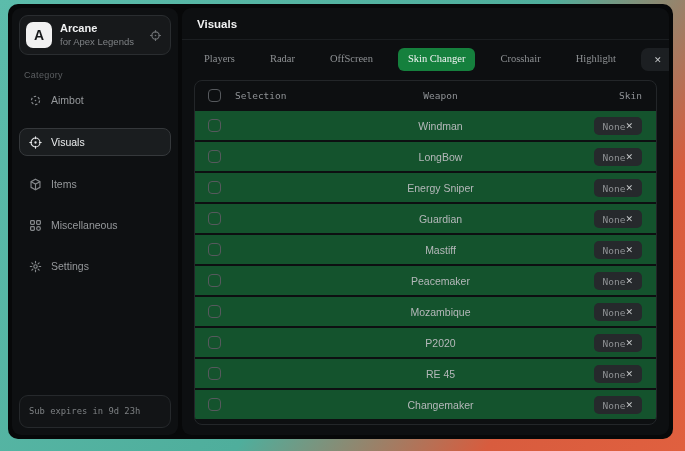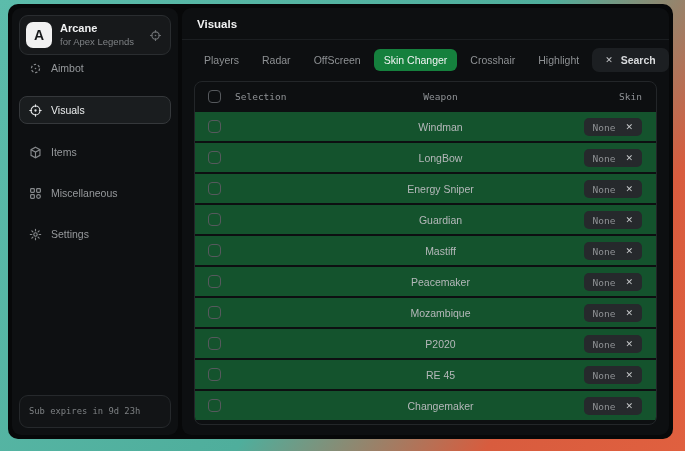--- a/index.html
+++ b/index.html
@@ -47,21 +47,21 @@
     border: 1px solid #26292c; background: #121416; border-radius: 9px;
     padding: 8px 9px; font-family: "DejaVu Sans Mono", monospace;
     font-size: 8.8px; line-height: 1.75;
   }
   .sub-line1 { color: #7d8083; }
   .sub-line2 { color: #a3a6a9; }
   
   .main { flex: 1; background: #0d0f11; border-radius: 9px; display: flex; flex-direction: column; overflow: hidden; }
   .main-header { padding: 10px 15px 9px; border-bottom: 1px solid #1b1e21; }
   .main-title { font-size: 11.5px; font-weight: 700; color: #f1f2f3; }
-  .tabbar { display: flex; align-items: center; gap: 3px; padding: 8px 12px 6px; }
+  .tabbar { display: flex; gap: 15px; padding: 8px 12px 6px; font-family: Liberation Serif, serif; }
   .tab {
     padding: 5px 10px; border-radius: 6px; font-size: 10.5px; color: #8e9194; cursor: pointer;
     white-space: nowrap;
   }
   .tab.active { background: #15803d; color: #f2f3f4; }
   .search-btn {
     margin-left: auto; background: #1c1f22; border-radius: 7px; padding: 6px 13px;
     display: flex; align-items: center; gap: 8px; cursor: pointer;
     font-size: 10.5px; color: #d8dadc; font-weight: 600;
   }
@@ -78,21 +78,21 @@
   .t-head { height: 28px; font-family: "DejaVu Sans Mono", monospace; font-size: 9.5px; color: #8f9296; }
   .t-body .t-row { background: #14532d; margin-top: 2px; height: 29px; }
   .cbx {
     width: 13px; height: 13px; border: 1.5px solid #56595d; border-radius: 4px;
     margin-left: 13px; cursor: pointer; background: transparent;
   }
   .col-weapon { grid-column: 3; text-align: center; font-size: 10.5px; color: #b5b8ba; }
   .t-head .col-weapon { font-size: 9.5px; color: #8f9296; }
   .col-skin { grid-column: 4; text-align: right; padding-right: 14px; }
   .badge {
-    display: inline-flex; align-items: center; gap: 10px;
+    display: inline-flex; align-items: center; 
     background: #26292c; border-radius: 5px; padding: 3.5px 9px; cursor: pointer;
   }
   .badge .b-val { font-family: "DejaVu Sans Mono", monospace; font-size: 9.5px; color: #8f9295; }
   .badge .b-x { font-size: 9px; color: #c6c8ca; line-height: 1; }
   svg { display: block; }
 </style>
 </head>
 <body>
 
 <div class="window">
@@ -106,20 +106,21 @@
       </div>
       <span class="id-icon">
           <svg width="13" height="13" viewBox="0 0 16 16" fill="none" stroke="currentColor" stroke-width="1.4">
             <circle cx="8" cy="8" r="4.5"></circle>
             <path d="M8 1.8v2M8 12.2v2M1.8 8h2M12.2 8h2" stroke-linecap="round"></path>
             <circle cx="8" cy="8" r="1" fill="currentColor" stroke="none"></circle>
           </svg>
         </span>
     </div>
 
+    <div class="cat-label">Category</div>
 
     <nav class="nav">
       <div class="nav-item">
           <span class="ni-icon">
             <svg width="13" height="13" viewBox="0 0 16 16" fill="none" stroke="currentColor" stroke-width="1.5">
               <circle cx="8" cy="8" r="5" stroke-dasharray="3 2.2"></circle>
               <circle cx="8" cy="8" r="1" fill="currentColor" stroke="none"></circle>
             </svg>
           </span>
           <span>Aimbot</span>

